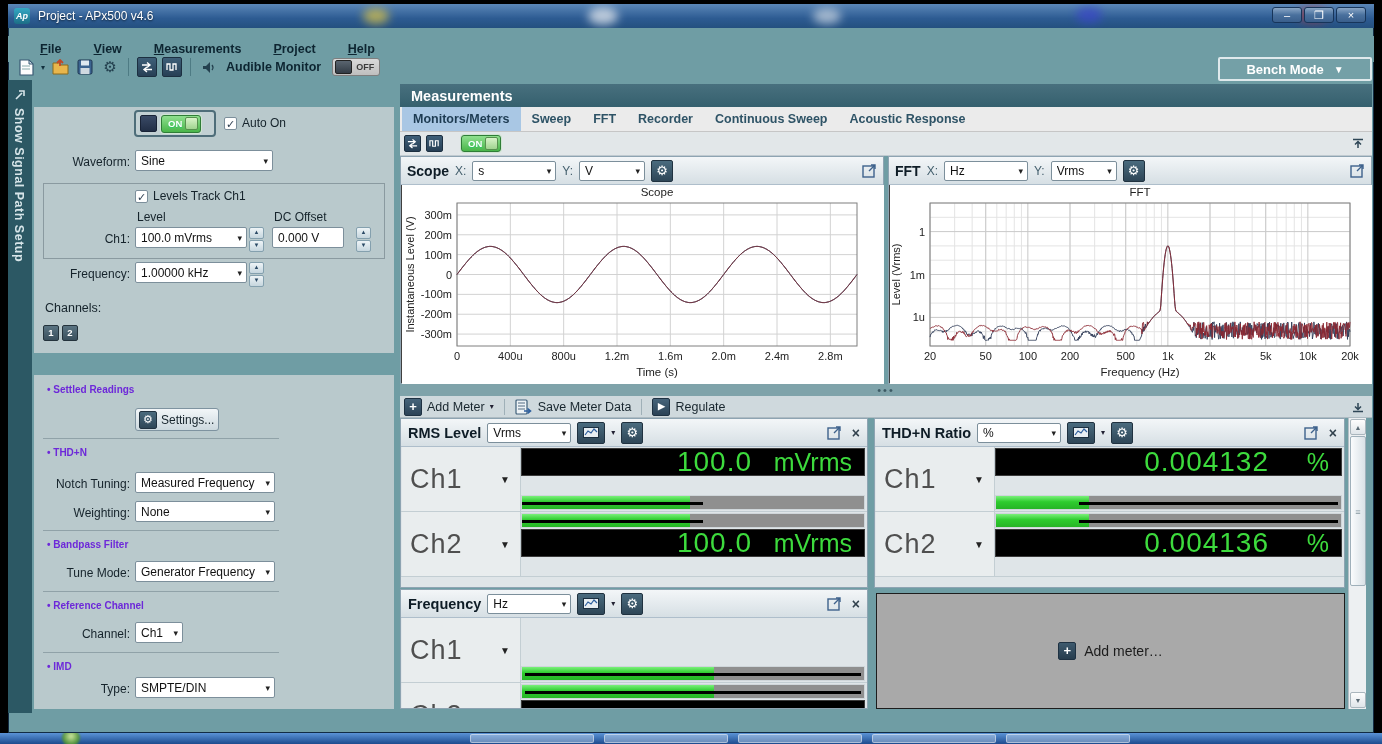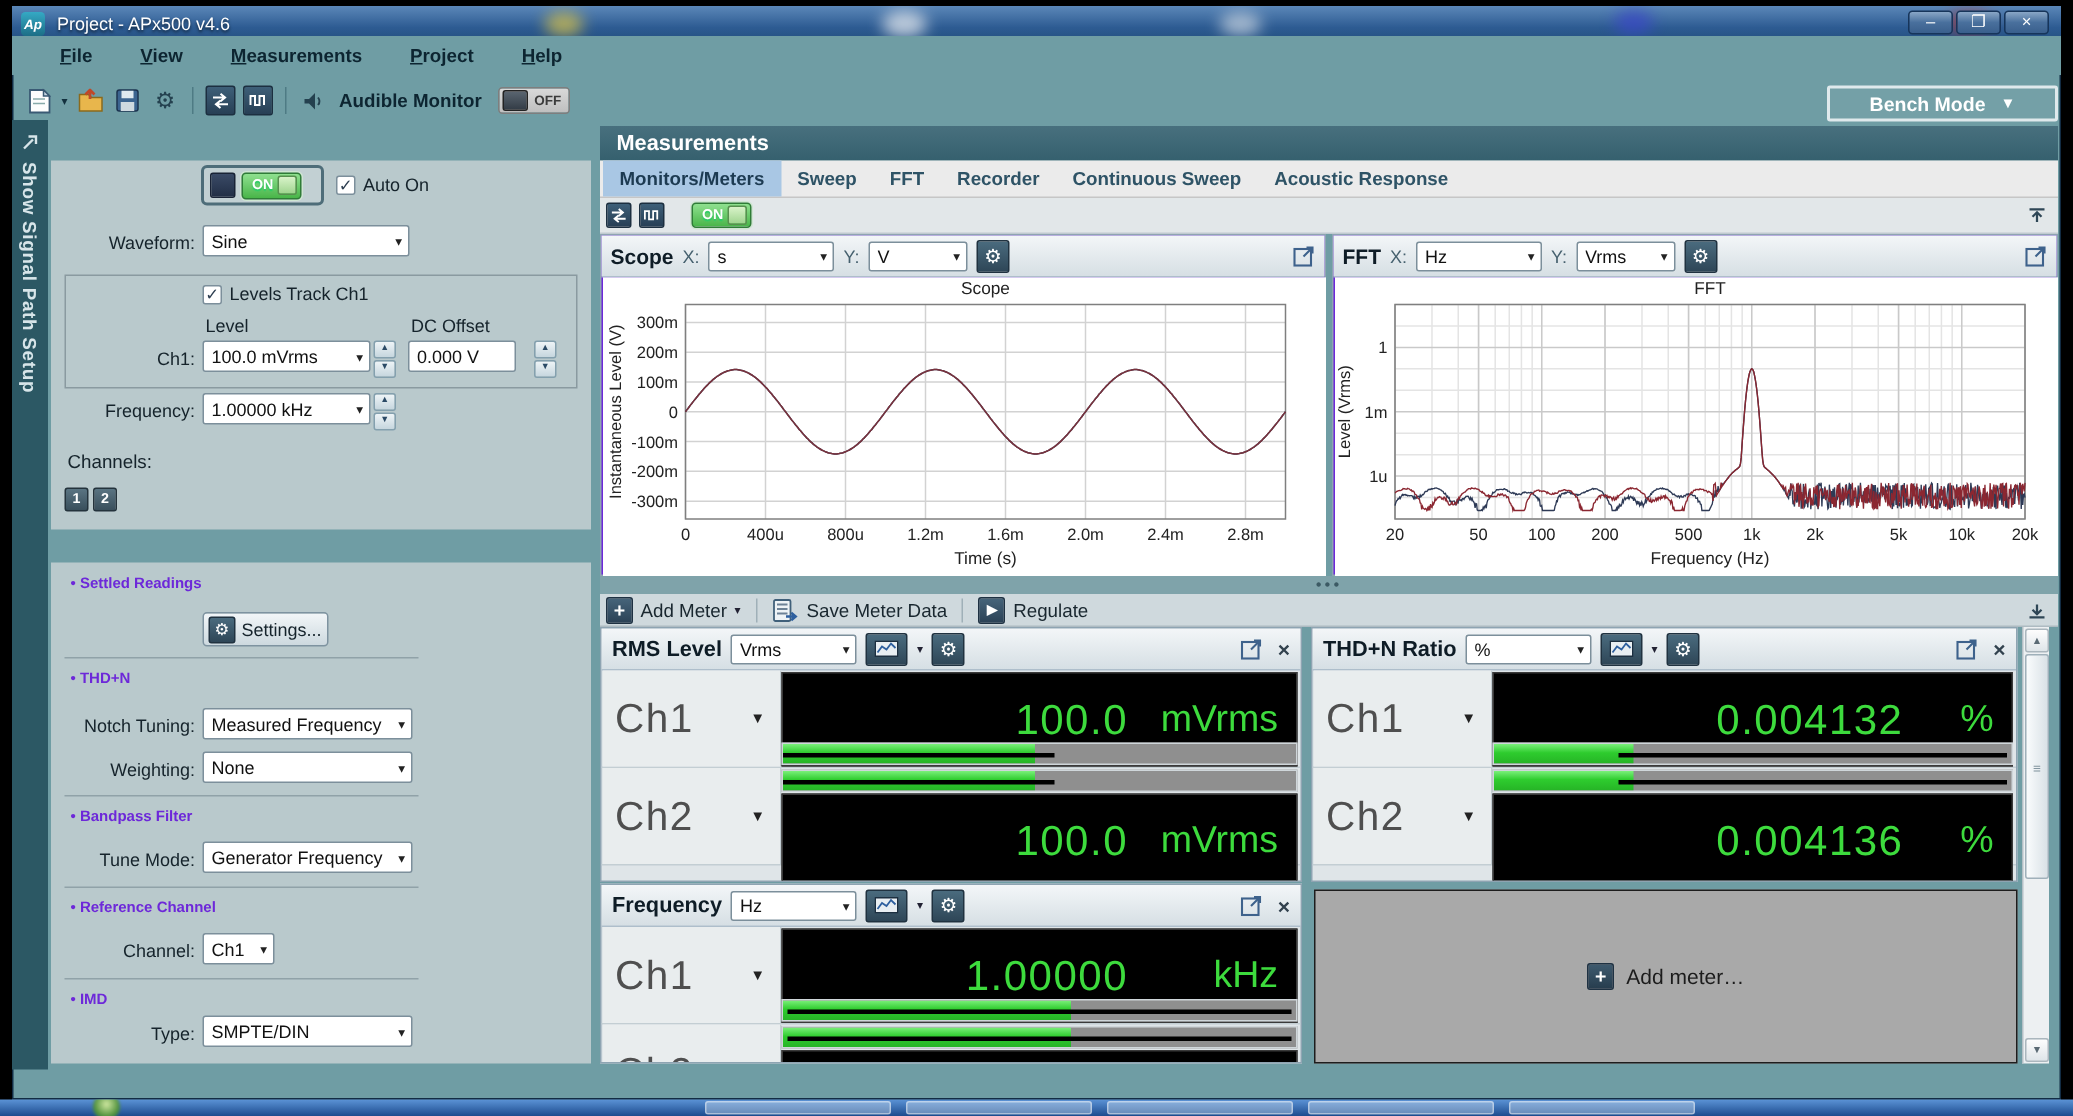--- a/index.html
+++ b/index.html
@@ -9,21 +9,21 @@
   
   #winbg{left:8px;top:4px;width:1366px;height:729px;background:#6f9da4;border:1px solid #122c44;box-sizing:border-box;}
   #titlebar{left:8px;top:4px;width:1366px;height:24px;background:linear-gradient(#5b87b8,#2d5b92 60%,#24507f);overflow:hidden;}
   .blob{position:absolute;border-radius:50%;filter:blur(5px);opacity:.75;}
   #apicon{left:6px;top:4px;width:16px;height:16px;background:linear-gradient(#35a9c4,#1c6e86);border-radius:3px;
           color:#fff;font-size:9px;font-style:italic;font-weight:bold;text-align:center;line-height:16px;}
   #wintitle{left:30px;top:5px;color:#fff;font-size:12px;text-shadow:0 1px 2px #123;}
   .winbtn{position:absolute;top:3px;width:30px;height:16px;border:1px solid #173а5а;border:1px solid #17355a;border-radius:3px;
           background:linear-gradient(#89a6c6,#49709d 50%,#3a5f8c);color:#fff;text-align:center;line-height:14px;font-size:11px;box-sizing:border-box;}
   
-  #menubar{left:8px;top:24px;width:1366px;height:26px;background:#6f9da4;display:flex;align-items:center;padding-left:20px;box-sizing:border-box;gap:8px;}
+  #menubar{left:8px;top:36px;width:1366px;height:26px;background:#6f9da4;display:flex;align-items:center;padding-left:20px;box-sizing:border-box;gap:8px;}
   .mitem{display:inline-block;font-size:12.5px;font-weight:bold;color:#0d2531;padding:3px 12px;}
   .mitem::first-letter{text-decoration:underline;}
   #toolbar{left:8px;top:54px;width:1366px;height:26px;display:flex;align-items:center;padding-left:8px;box-sizing:border-box;gap:5px;}
   .tbtn{width:20px;height:20px;display:flex;align-items:center;justify-content:center;}
   .tsep{width:1px;height:18px;background:#4e7b84;margin:0 3px;}
   .sqicon{width:18px;height:18px;background:linear-gradient(#3e5f78,#273f55);border:1px solid #1c2f40;border-radius:2px;
           display:flex;align-items:center;justify-content:center;color:#fff;}
   #audlabel{font-size:12.5px;font-weight:bold;color:#0d2531;margin-left:2px;}
   #offtoggle{width:46px;height:16px;background:linear-gradient(#d9d9d9,#bfbfbf);border:1px solid #7e7e7e;border-radius:3px;
              display:flex;align-items:center;margin-left:6px;}
@@ -60,21 +60,21 @@
   .tab{display:flex;align-items:center;padding:0 11px;font-size:12.5px;font-weight:bold;color:#2e5366;}
   .tab.sel{background:#a9c7e4;color:#1d3b52;}
   #montoolbar{left:400px;top:132px;width:972px;height:24px;background:#e2e7e9;border-bottom:1px solid #c0cad0;display:flex;align-items:center;
               padding-left:4px;gap:5px;box-sizing:border-box;}
   .sqicon-sm{width:15px;height:15px;background:linear-gradient(#3e5f78,#273f55);border:1px solid #1c2f40;border-radius:2px;
              display:flex;align-items:center;justify-content:center;color:#fff;}
   .ontoggle{height:15px;background:linear-gradient(#8fe08f,#49b549);border:1px solid #2f7d37;border-radius:3px;display:flex;align-items:center;
             padding:0 2px;gap:3px;box-shadow:0 0 0 1px #cfe6d2;}
   .ontoggle .ot{color:#fff;font-size:9.5px;font-weight:bold;text-shadow:0 1px 1px #2c6;padding-left:4px;}
   .onknob{width:11px;height:11px;background:linear-gradient(#d8f3c9,#9fd48f);border:1px solid #57904f;border-radius:2px;}
-  .chartpanel{background:#6d28d9;border:1px solid #8ea4b2;box-sizing:border-box;}
+  .chartpanel{background:#404040;border:1px solid #8ea4b2;box-sizing:border-box;}
   .chead{height:28px;background:linear-gradient(#f3f6f8,#d6dfe4);border-bottom:1px solid #aebecb;display:flex;align-items:center;
          padding:0 6px;gap:6px;box-sizing:border-box;}
   .chead .ct{font-weight:bold;font-size:14px;color:#0e1c26;}
   .chead .axl{font-size:12px;color:#45606e;}
   .gearbtn{width:20px;height:20px;background:linear-gradient(#4a6b7e,#2e4657);border:1px solid #203240;border-radius:2px;color:#fff;
            font-size:13px;display:flex;align-items:center;justify-content:center;}
   .exportico{margin-left:auto;}
   .chartbody{position:absolute;left:1px;top:28px;background:#fff;}
   
   #meterstoolbar{left:400px;top:396px;width:972px;height:22px;background:#cfd9dd;display:flex;align-items:center;padding-left:4px;gap:6px;
@@ -87,21 +87,21 @@
   .mhead{height:28px;background:linear-gradient(#f3f6f8,#d6dfe4);border-bottom:1px solid #aebecb;display:flex;align-items:center;
          padding:0 7px;gap:6px;box-sizing:border-box;}
   .mhead .mt{font-weight:bold;font-size:14.5px;color:#0e1c26;}
   .chartico{width:26px;height:20px;background:linear-gradient(#4a6b7e,#2e4657);border:1px solid #203240;border-radius:2px;
             display:flex;align-items:center;justify-content:center;}
   .chrow{position:relative;height:64px;border-bottom:1px solid #c3ced3;}
   .chlabel{position:absolute;left:1px;top:0;width:119px;height:100%;background:#e9edee;border-right:1px solid #c3ced3;display:flex;
            align-items:center;box-sizing:border-box;padding-left:8px;}
   .chname{font-size:27px;color:#4f4f4f;letter-spacing:1px;}
   .chdrop{position:absolute;right:10px;font-size:10px;color:#222;}
-  .display{position:absolute;left:120px;right:2px;height:63px;background:#000;border:1px solid #3a3a3a;box-sizing:border-box;
+  .display{position:absolute;left:120px;right:2px;height:28px;background:#000;border:1px solid #3a3a3a;box-sizing:border-box;
            display:flex;align-items:center;justify-content:flex-end;padding-right:12px;padding-left:25px;}
   .display .mval{font-size:28px;color:#3ddb3d;letter-spacing:1px;}
   .display .munit{width:100px;text-align:right;font-size:25px;color:#3ddb3d;}
   .bar{position:absolute;left:120px;right:2px;height:15px;background:#8f8f8f;border:1px solid #cfd6da;box-sizing:border-box;overflow:hidden;}
   .barfill{position:absolute;left:0;top:0;height:100%;background:linear-gradient(#7af07a,#2ecc2e 45%,#26b426);}
   .barline{position:absolute;top:6px;height:3px;background:#000;}
   #addmeterbox{left:876px;top:593px;width:469px;height:116px;background:#a9a9a9;border:1px solid #1d1d1d;box-sizing:border-box;
                display:flex;align-items:center;justify-content:center;gap:8px;}
   #addmeterbox .t{font-size:14px;color:#1c1c1c;}
   
@@ -671,24 +671,20 @@
         <rect x="1" y="3" width="11" height="11" fill="none" stroke="#3e628c" stroke-width="1.4"></rect>
         <path d="M7 8 L13 2 M9 2 h4 v4" fill="none" stroke="#3e628c" stroke-width="1.4"></path>
       </svg>
       <span style="font-size:14px;font-weight:bold;color:#32424e;margin-left:4px;">×</span>
     </div>
     <div class="chrow">
       <div class="chlabel">
         <span class="chname">Ch1</span>
         <span class="chdrop">▼</span>
       </div>
-      <div class="display" style="top:1px;">
-        <span class="mval">1.00000</span>
-        <span class="munit">kHz</span>
-      </div>
       <div class="bar" style="top:48px;">
           <div class="barfill" style="width: 56%;"></div>
           <div class="barline" style="left: 1%; width: 98%;"></div>
         </div>
     </div>
     <div class="chrow">
       <div class="chlabel">
         <span class="chname">Ch2</span>
 
       </div>

